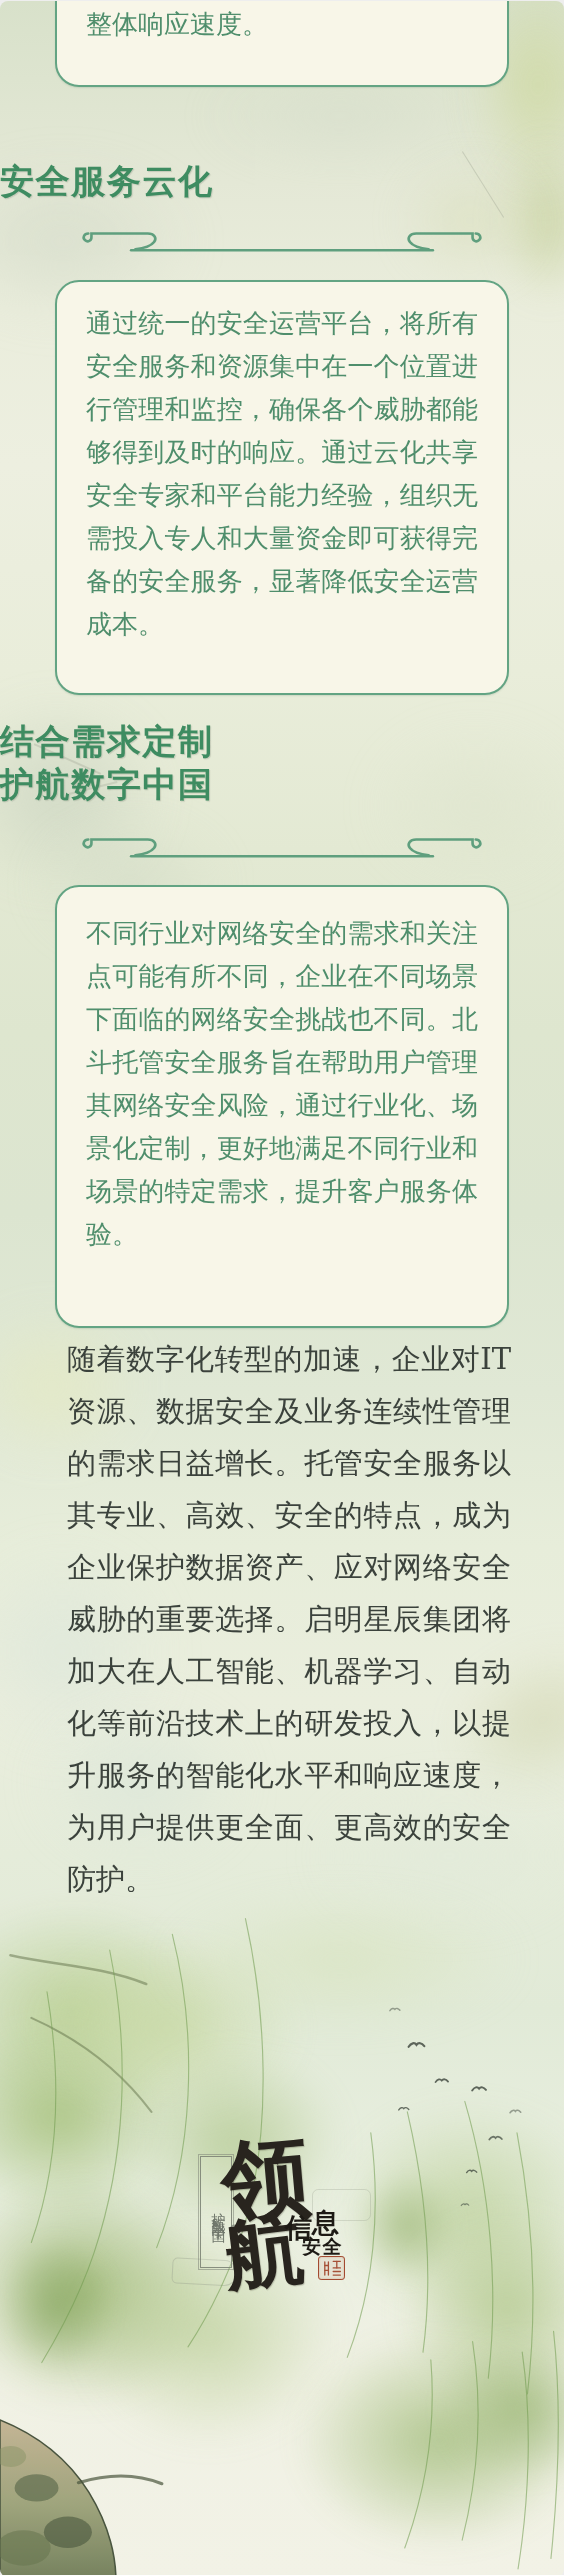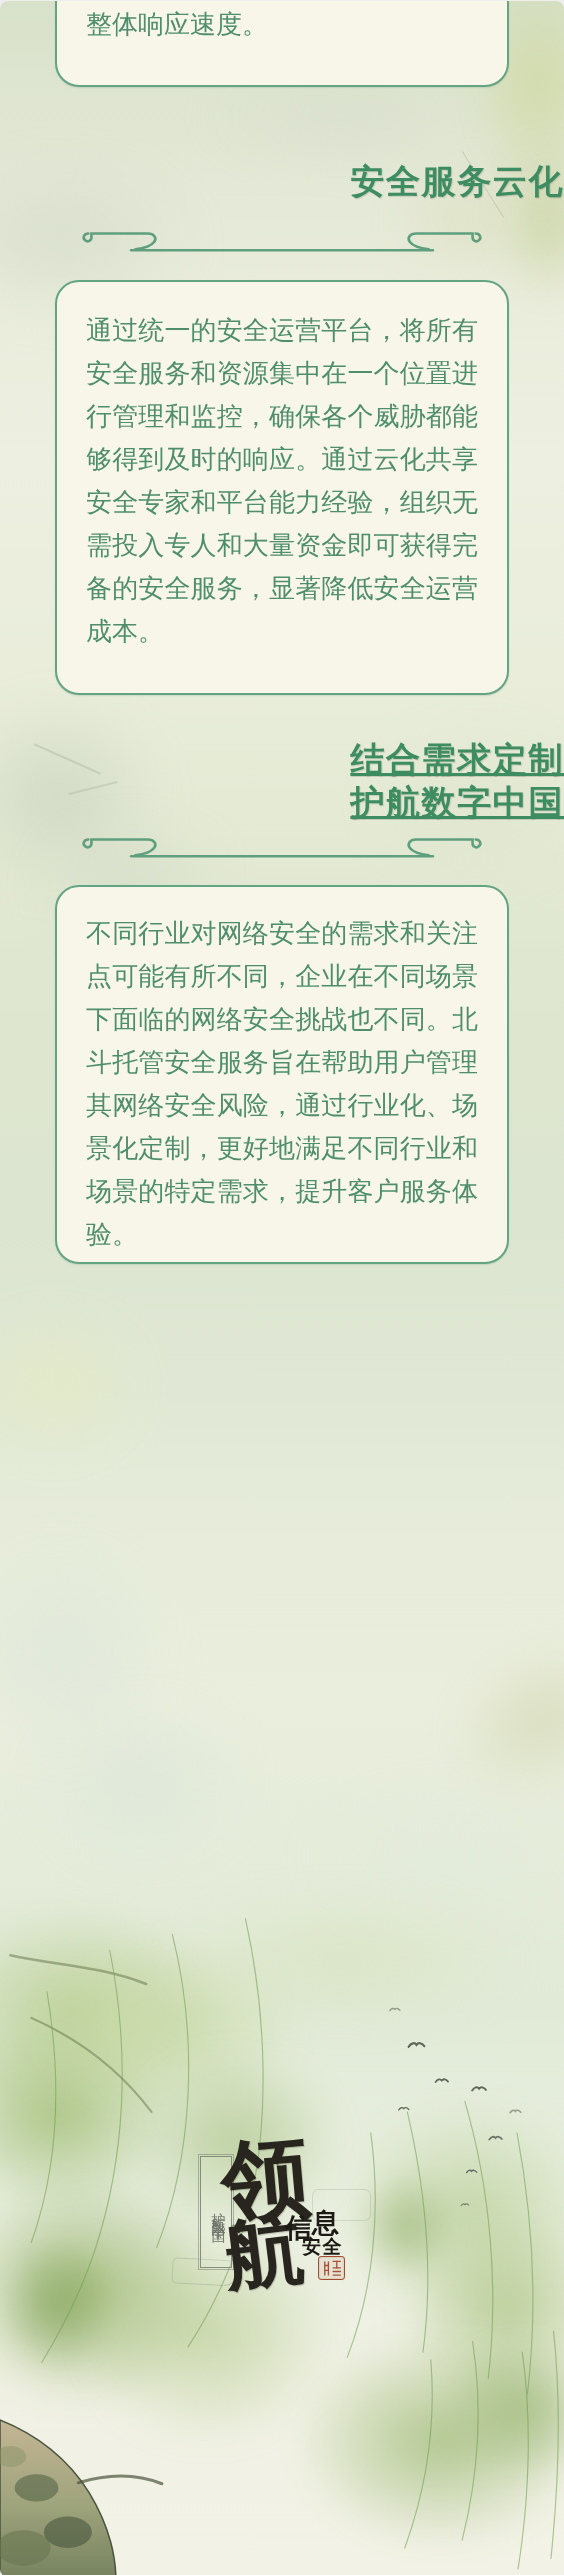--- a/index.html
+++ b/index.html
@@ -18,21 +18,21 @@
     position:absolute;left:55px;width:454px;box-sizing:border-box;
     border:2.1px solid #63a483;border-radius:24px;background:#f8f6e8;
     box-shadow:0 1px 1.6px rgba(80,120,95,.18);
   }
   .card-text{
     position:absolute;left:29px;width:392px;
     font-size:26px;line-height:43px;color:#4f8e6c;
     text-align:justify;font-family:"DejaVu Serif",serif;
   }
   .title-block{
-    position:absolute;left:0;width:564px;text-align:right;
+    position:absolute;left:0;width:564px;text-align:left;
     font-size:34px;line-height:43px;font-weight:700;letter-spacing:1.6px;
     color:#3e8c61;text-shadow:1px 1px 1px rgba(60,70,55,.18);
   }
   .flourish{position:absolute;left:81px;width:402px;height:38px;}
   .closing{
     position:absolute;left:67px;top:1332px;width:444px;
     font-size:29px;line-height:52px;color:#3b423c;text-align:justify;
   }
   .ink{position:absolute;color:#28241e;font-weight:700;line-height:1;
        text-shadow:0.5px 1px 1px rgba(40,35,25,.25);}
@@ -85,39 +85,40 @@
   </div>
   <svg class="flourish" style="top:224px;" viewBox="0 0 770 72" fill="none">
     <g stroke="#5f9f7e" stroke-width="5" stroke-linecap="round">
       <path d="M14,16 C6,16 2,24 8,29 C13,33 20,30 20,23 L20,16 H128 C140,16 146,24 140,32 C134,40 120,44 104,46"></path>
       <path d="M96,48 H674"></path>
       <path d="M756,16 C764,16 768,24 762,29 C757,33 750,30 750,23 L750,16 H642 C630,16 624,24 630,32 C636,40 650,44 666,46"></path>
     </g>
   </svg>
 
   <div class="card" style="top:279px;height:415px;">
-    <div class="card-text" style="top:27px;">通过统一的安全运营平台，将所有安全服务和资源集中在一个位置进行管理和监控，确保各个威胁都能够得到及时的响应。通过云化共享安全专家和平台能力经验，组织无需投入专人和大量资金即可获得完备的安全服务，显著降低安全运营成本。</div>
-  </div>
-
-  <div class="title-block" style="top:737px;text-decoration:underline;">
+    <div class="card-text" style="top:20px;">通过统一的安全运营平台，将所有安全服务和资源集中在一个位置进行管理和监控，确保各个威胁都能够得到及时的响应。通过云化共享安全专家和平台能力经验，组织无需投入专人和大量资金即可获得完备的安全服务，显著降低安全运营成本。</div>
+  </div>
+
+  <div class="title-block" style="top:719px;">
     <div>结合需求定制</div>
     <div>护航数字中国</div>
   </div>
   <svg class="flourish" style="top:830px;" viewBox="0 0 770 72" fill="none">
     <g stroke="#5f9f7e" stroke-width="5" stroke-linecap="round">
       <path d="M14,16 C6,16 2,24 8,29 C13,33 20,30 20,23 L20,16 H128 C140,16 146,24 140,32 C134,40 120,44 104,46"></path>
       <path d="M96,48 H674"></path>
       <path d="M756,16 C764,16 768,24 762,29 C757,33 750,30 750,23 L750,16 H642 C630,16 624,24 630,32 C636,40 650,44 666,46"></path>
     </g>
   </svg>
 
-  <div class="card" style="top:884px;height:379px;padding-left:42px;">
+  <div class="card" style="top:884px;height:443px;padding-left:42px;">
     <div class="card-text" style="top:25px;">不同行业对网络安全的需求和关注点可能有所不同，企业在不同场景下面临的网络安全挑战也不同。北斗托管安全服务旨在帮助用户管理其网络安全风险，通过行业化、场景化定制，更好地满足不同行业和场景的特定需求，提升客户服务体验。</div>
   </div>
 
+  <div class="closing">随着数字化转型的加速，企业对IT资源、数据安全及业务连续性管理的需求日益增长。托管安全服务以其专业、高效、安全的特点，成为企业保护数据资产、应对网络安全威胁的重要选择。启明星辰集团将加大在人工智能、机器学习、自动化等前沿技术上的研发投入，以提升服务的智能化水平和响应速度，为用户提供更全面、更高效的安全防护。</div>
 
   <div class="blob" style="left:-73px;top:1902px;width:293px;height:219px;background:radial-gradient(closest-side,#b9cf93,transparent);filter:blur(13.6px);opacity:.9"></div>
   <div class="blob" style="left:-63px;top:2016px;width:240px;height:199px;background:radial-gradient(closest-side,#a3bf78,transparent);filter:blur(13.6px);opacity:.85"></div>
   <div class="blob" style="left:31px;top:1933px;width:272px;height:188px;background:radial-gradient(closest-side,#c8d9a4,transparent);filter:blur(14.6px);opacity:.8"></div>
   <div class="blob" style="left:125px;top:2048px;width:219px;height:188px;background:radial-gradient(closest-side,#9fbb74,transparent);filter:blur(15.7px);opacity:.6"></div>
   <div class="blob" style="left:-52px;top:2168px;width:272px;height:240px;background:radial-gradient(closest-side,#94b168,transparent);filter:blur(13.6px);opacity:.8"></div>
   <div class="blob" style="left:78px;top:2220px;width:261px;height:225px;background:radial-gradient(closest-side,#a9c37d,transparent);filter:blur(15.7px);opacity:.55"></div>
   <div class="blob" style="left:334px;top:2100px;width:272px;height:219px;background:radial-gradient(closest-side,#b9ce96,transparent);filter:blur(15.7px);opacity:.75"></div>
   <div class="blob" style="left:397px;top:2210px;width:219px;height:199px;background:radial-gradient(closest-side,#a6c07c,transparent);filter:blur(14.6px);opacity:.7"></div>
   <div class="blob" style="left:293px;top:2330px;width:293px;height:219px;background:radial-gradient(closest-side,#9cb873,transparent);filter:blur(13.6px);opacity:.75"></div>

